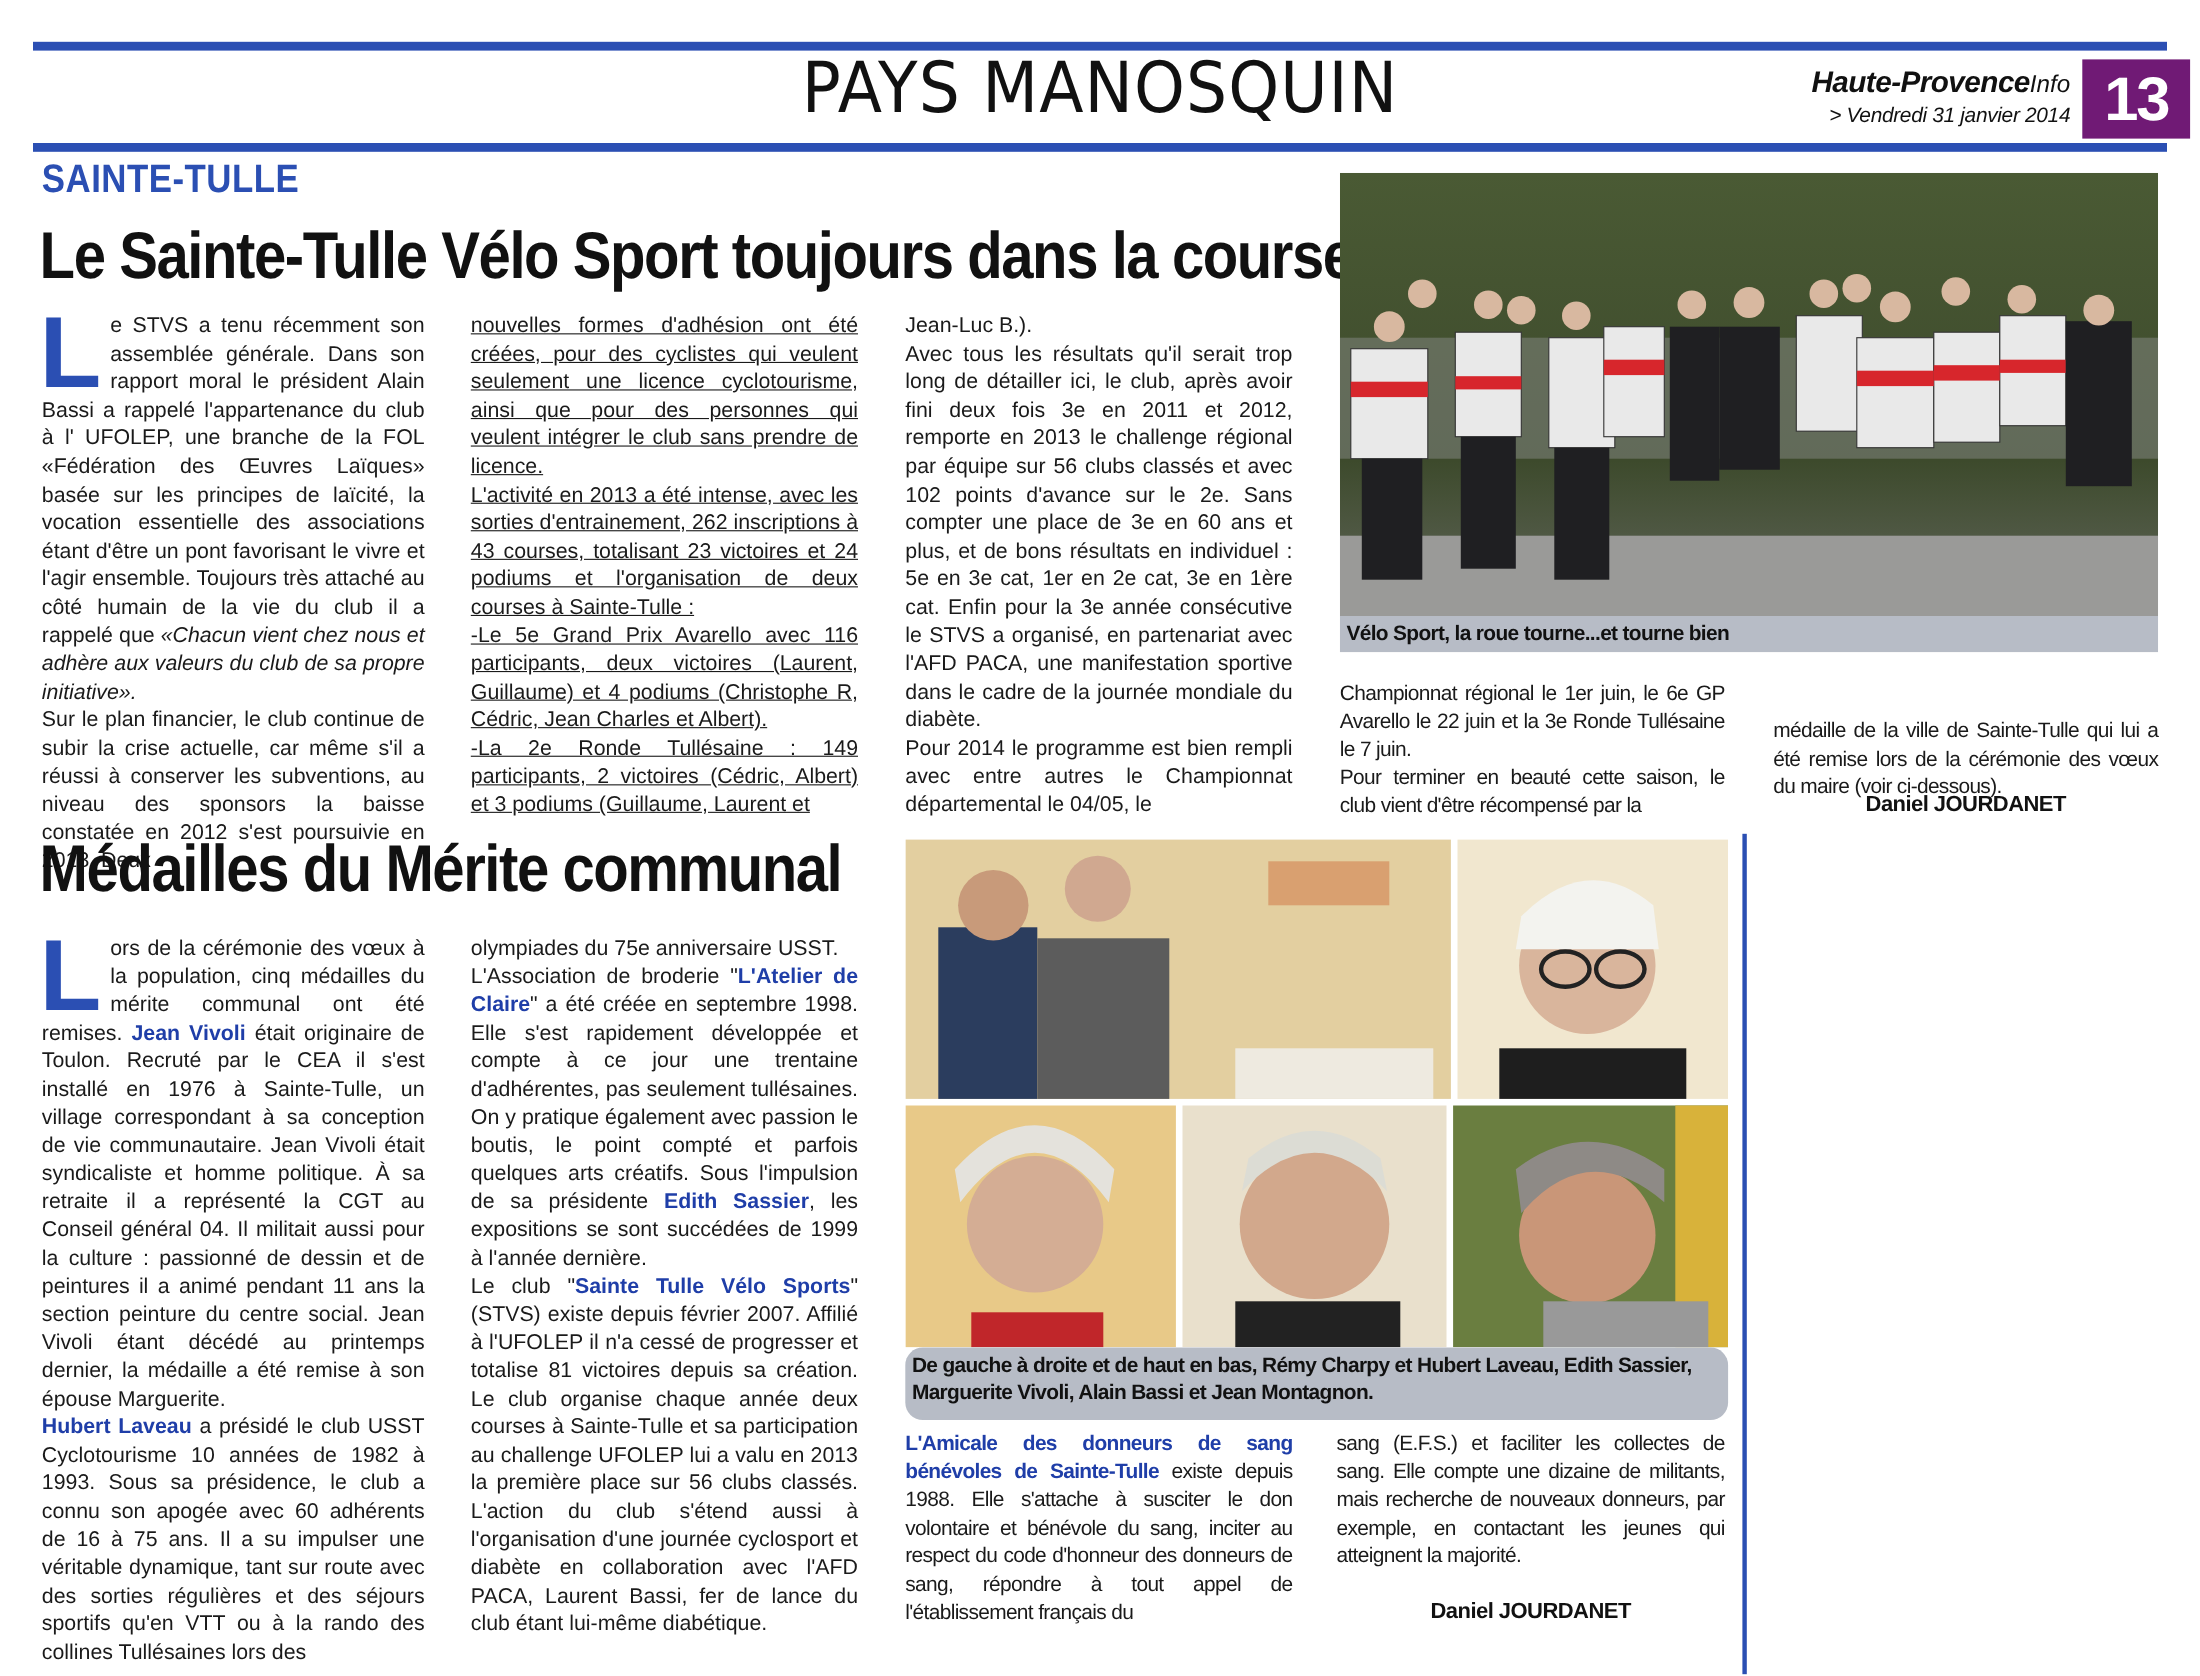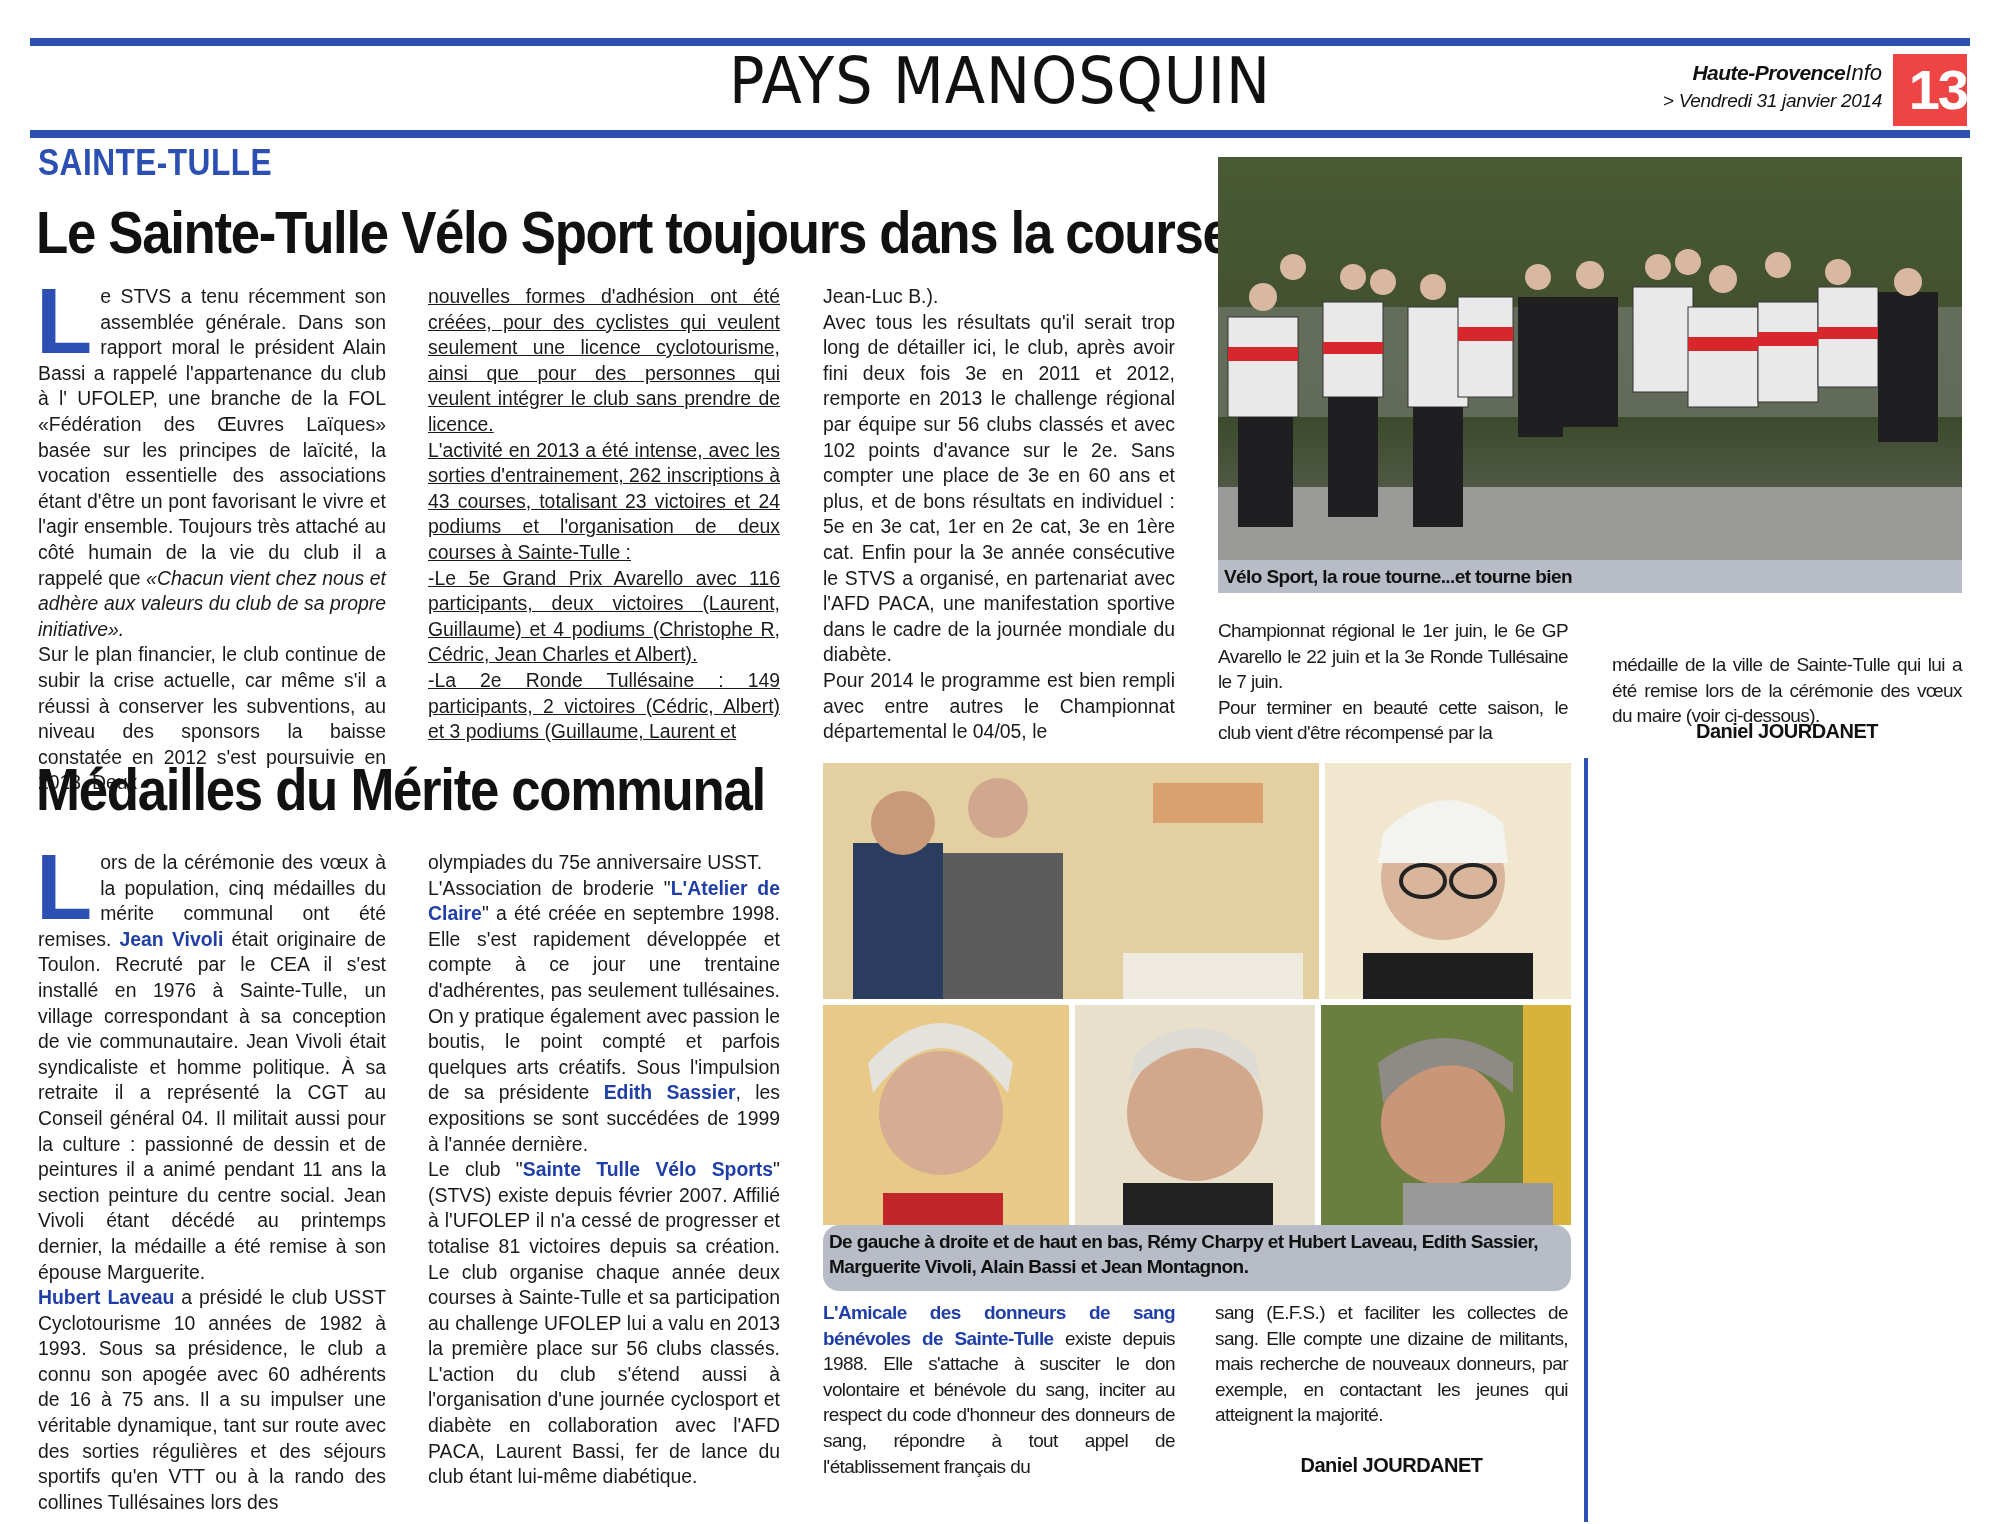--- a/index.html
+++ b/index.html
@@ -2,25 +2,25 @@
 <html><head>
 <meta charset="utf-8">
 <style>
   * { box-sizing: border-box; margin: 0; padding: 0; }
   html, body { width: 2000px; height: 1524px; background: #ffffff; overflow: hidden; }
   body { position: relative; font-family: "Liberation Sans", sans-serif; color: #1a1a1a; }
   .rule { position: absolute; left: 30px; width: 1940px; height: 8px; background: #2b4fb3; }
   .section-title { position: absolute; left: 0; width: 2000px; top: 44px; text-align: center;
     font-family: "DejaVu Sans", sans-serif; font-size: 64px; letter-spacing: 1px; color: #111; font-weight: normal; transform: scaleX(0.92); }
   .brand { position: absolute; right: 118px; top: 60px; text-align: right; font-family: "Liberation Sans Narrow", "Liberation Sans", sans-serif; }
-  .brand .name { font-weight: bold; font-style: italic; font-size: 21px; color: #111; letter-spacing: -0.5px; }
+  .brand .name { font-weight: bold; font-style: italic; font-size: 27px; color: #111; letter-spacing: -0.5px; }
   .brand .info { font-style: italic; font-size: 22px; font-weight: 300; color: #111; }
   .brand .date { font-style: italic; font-size: 19px; color: #111; margin-top: 4px; letter-spacing: -0.3px; }
-  .page-num { position: absolute; left: 1893px; top: 54px; width: 74px; height: 72px; background: #ef4444; color: #fff;
-    font-weight: bold; font-size: 56px; text-align: right; line-height: 72px; letter-spacing: -2px; }
+  .page-num { position: absolute; left: 1893px; top: 54px; width: 98px; height: 72px; background: #701a75; color: #fff;
+    font-weight: bold; font-size: 56px; text-align: center; line-height: 72px; letter-spacing: -2px; }
   .kicker { position: absolute; left: 38px; top: 142px; font-weight: bold; font-size: 36px; color: #2b4fb3; letter-spacing: 0.5px; transform: scaleX(0.88); transform-origin: left; }
   .headline { position: absolute; font-weight: bold; color: #111; font-size: 60px; letter-spacing: -1.5px; white-space: nowrap; transform: scaleX(0.88); transform-origin: left; }
   .col { position: absolute; font-size: 19.4px; line-height: 25.6px; text-align: justify; color: #1a1a1a; hyphens: manual; }
   .col p { margin: 0; }
   .col .it { font-style: italic; }
   .col .hl { color: #1f3ea8; font-weight: bold; }
   .dropcap { float: left; font-size: 92px; line-height: 70px; color: #2b4fb3; font-weight: bold; margin: 2px 8px 0 -2px; height: 74px; }
   .narrow { font-size: 19px; letter-spacing: -0.6px; }
   .byline { position: absolute; font-weight: bold; font-size: 20px; color: #111; text-align: center; letter-spacing: -0.5px; }
   .photo { position: absolute; overflow: hidden; }

